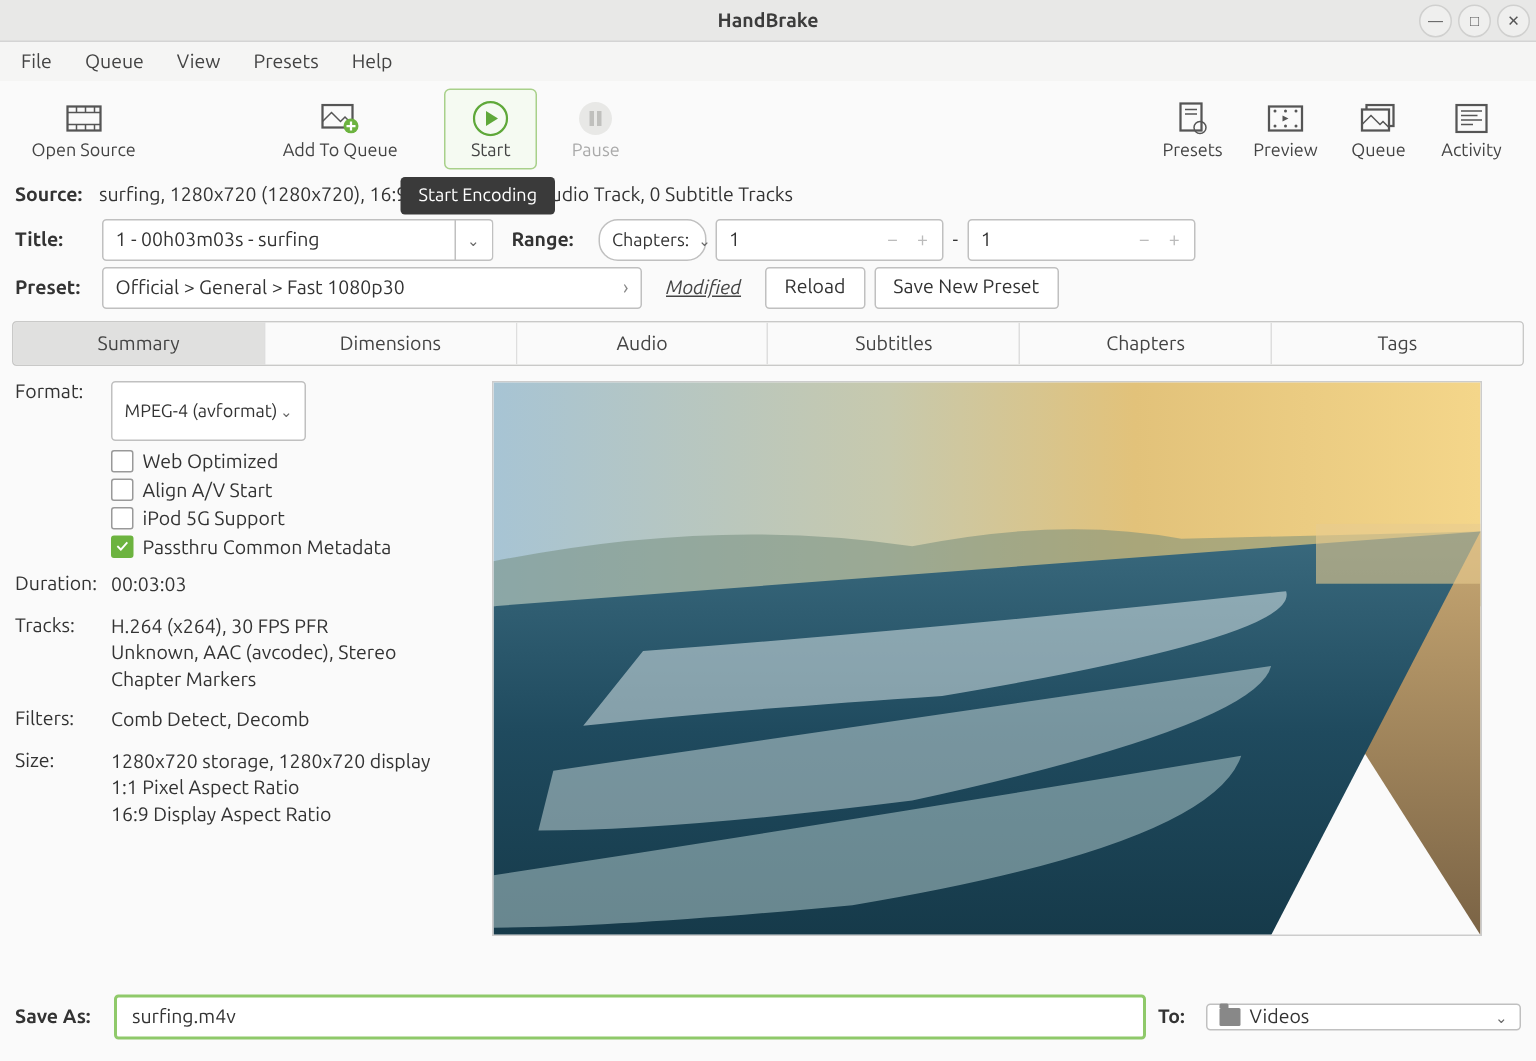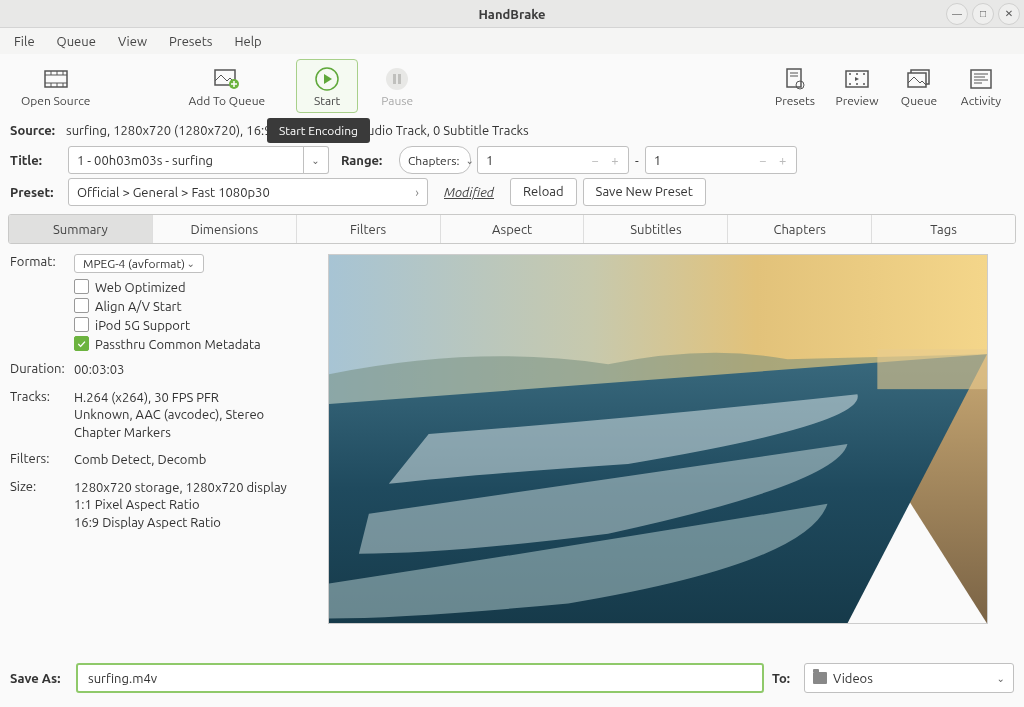--- a/index.html
+++ b/index.html
@@ -51,34 +51,34 @@
 .tab { flex:1; text-align:center; padding:7px 4px; font-size:13px; color:#444; background:#fafafa; border-right:1px solid #dedede; cursor:pointer; }
 .tab:last-child { border-right:none; }
 .tab.active { background:#e0e0df; }
 
 
 .summary-area { display:flex; padding:10px; gap: 18px; flex:1; }
 .summary-left { width: 300px; }
 .form-row { display:flex; align-items:flex-start; margin-bottom: 6px; font-size:13px; }
 .form-row .fl { width: 64px; color:#333; }
 .form-row .fv { color:#333; line-height: 1.35; }
-.format-combo { background:#fff; border:1px solid #c0c0c0; border-radius:3px; height:19px; padding:0 8px; display:flex; align-items:center; width:130px; }
+.format-combo { background:#fff; border:1px solid #c0c0c0; border-radius:3px; height:40px; padding:0 8px; display:flex; align-items:center; width:130px; }
 .format-combo .chev { margin-left:auto; font-size:10px; color:#666; }
 .chk-row { display:flex; align-items:center; margin-bottom:4px; font-size:13px; color:#333; }
 .chkbox { width:15px; height:15px; border:1px solid #999; border-radius:2px; margin-right:6px; display:flex; align-items:center; justify-content:center; background:#fff; }
 .chkbox.checked { background:#6cb33f; border-color:#6cb33f; }
 .chkbox.checked::after { content:"✓"; color:#fff; font-size:11px; font-weight:bold; }
 
 .preview-img { flex:1; max-width: 660px; border: 1px solid #ccc; position:relative; }
 .preview-img svg { width:100%; height:100%; display:block; }
 
 
 .save-row { display:flex; align-items:center; padding: 8px 10px 14px; gap:8px; }
 .save-input { flex:1; background:#fff; border:2px solid #8fc96a; border-radius:3px; height:30px; padding:0 10px; font-size:13px; color:#333; }
-.dest-combo { width:210px; background:#fff; border:1px solid #c0c0c0; border-radius:3px; height:30px; display:flex; align-items:center; padding:0 8px; gap:6px; }
+.dest-combo { width:210px; background:#fff; border:1px solid #c0c0c0; border-radius:3px; height:18px; display:flex; align-items:center; padding:0 8px; gap:6px; }
 .folder-icon { width:14px; height:12px; background:#888; border-radius:1px; position:relative; }
 .folder-icon::before { content:""; position:absolute; top:-3px; left:0; width:6px; height:3px; background:#888; border-radius:1px 1px 0 0; }
 
 
 .tooltip { position:absolute; top:118px; left:267px; background:#3a3a3a; color:#fff; padding:6px 12px; font-size:12px; border-radius:3px; z-index:100; }
 
 </style>
 </head>
 <body>
 
@@ -249,22 +249,21 @@
       <span>Reload</span>
     </div>
   <div class="btn">
       <span>Save New Preset</span>
     </div>
 </div>
 
 <div class="tabs">
   <div class="tab active">Summary</div>
   <div class="tab">Dimensions</div>
-  <div class="tab">Filters</div>
-  <div class="tab">Aspect</div>
+  <div class="tab">Audio</div>
   <div class="tab">Subtitles</div>
   <div class="tab">Chapters</div>
   <div class="tab">Tags</div>
 </div>
 
 <div class="summary-area">
   <div class="summary-left">
     <div class="form-row">
       <span class="fl">Format:</span>
       <div class="format-combo">

